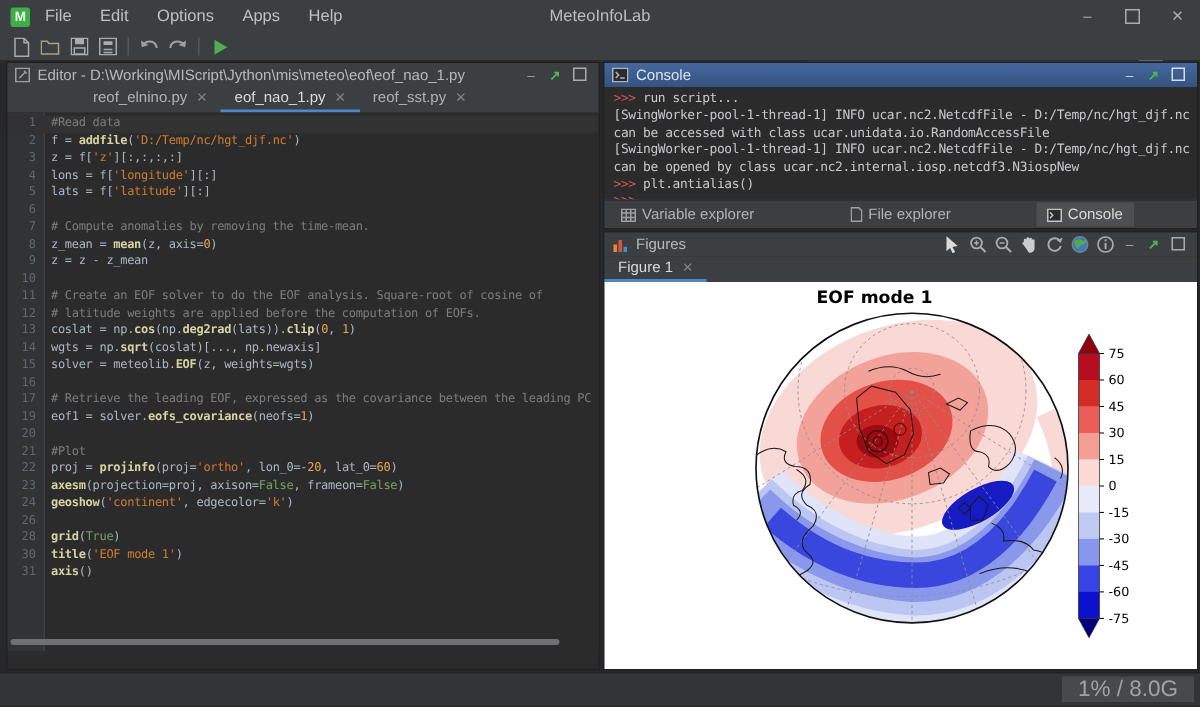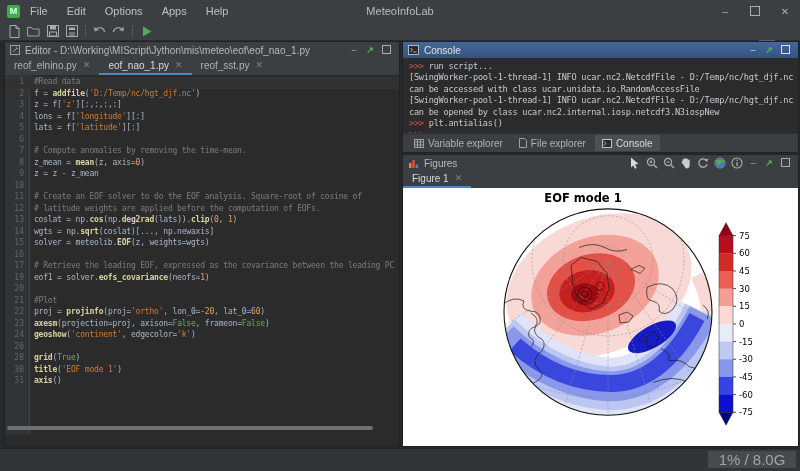--- a/index.html
+++ b/index.html
@@ -28,40 +28,40 @@
   
   .panel{position:absolute;background:#2b2b2b;border:1px solid #1f2123;}
   .phead{height:16px;background:#3c3f41;display:flex;align-items:center;padding:0 5px;font-size:10px;color:#b6babd;}
   .phead.blue{background:linear-gradient(#44679d,#35537f);color:#dde4ec;}
   .pbtns{margin-left:auto;display:flex;align-items:center;}
   .pbtn{width:16px;text-align:center;color:#a9adb0;font-size:9px;}
   .pbtn.green{color:#53b553;font-weight:bold;}
   .hicon{margin-right:5px;display:flex;}
   
   #editor{left:4px;top:41px;width:394px;bottom:24px;}
-  .tabbar{height:17px;background:#3c3f41;border-bottom:1px solid #313438;display:flex;align-items:flex-end;}
+  .tabbar{height:17px;background:#3c3f41;border-bottom:1px solid #313438;display:flex;align-items:flex-end;padding-left:48px;}
   .tab{height:16px;padding:0 9px;display:flex;align-items:center;font-size:10px;color:#aeb2b5;border-bottom:2px solid transparent;}
   .tab.active{color:#d8dbdd;border-bottom:2px solid #4a88c7;}
   .tab .close{margin-left:6px;color:#7f8486;font-size:9px;}
   .code-area{position:absolute;left:0;right:0;top:33px;bottom:12px;background:#2b2b2b;overflow:hidden;}
   .gutter-col{position:absolute;left:0;top:0;bottom:0;width:24px;background:#313335;border-right:1px solid #3f4244;}
   .code-line{position:relative;height:11.5px;line-height:11.5px;white-space:pre;}
   .code-line.caret{background:#323232;}
   .gutter-num{position:absolute;left:0;width:19px;text-align:right;color:#5f6870;
               font:8px "DejaVu Sans Mono",monospace;}
   .code-text{position:absolute;left:29px;font:8px "DejaVu Sans Mono",monospace;letter-spacing:-0.2px;color:#a9b7c6;}
   .tk-c{color:#7d7d7d;} .tk-s{color:#cf7c32;} .tk-n{color:#e3a64e;} .tk-fn{color:#d8d3a2;font-weight:bold;} .tk-k{color:#77a35c;}
   .hscroll{position:absolute;left:2px;right:26px;bottom:4px;height:4px;background:#6e7173;border-radius:2px;}
   
   #console{left:402px;top:41px;width:395px;height:110px;}
   .cout{position:absolute;left:0;right:0;top:16px;bottom:18px;background:#2b2b2b;padding:3px 6px;overflow:hidden;}
   .cline{font:8.6px "DejaVu Sans Mono",monospace;letter-spacing:-0.25px;line-height:11.4px;color:#c6c9cc;white-space:pre;}
   .cprompt{color:#d25a52;}
   .ctabs{position:absolute;left:0;right:0;bottom:0;height:18px;background:#3c3f41;border-top:1px solid #2e3133;
-         display:flex;align-items:center;padding-left:4px;}
+         display:flex;align-items:center;padding-left:4px;gap:48px;}
   .ctab{height:16px;display:flex;align-items:center;padding:0 7px;font-size:10px;color:#b0b4b7;margin-right:2px;}
   .ctab.active{background:#4c5052;color:#d8dadc;}
   .ctab svg{margin-right:4px;}
   
   #figures{left:402px;top:154px;width:395px;bottom:24px;}
   .figtools{margin-left:auto;display:flex;align-items:center;}
   .ftool{width:17px;height:15px;display:flex;align-items:center;justify-content:center;}
   .figtab-bar{height:17px;background:#3c3f41;border-bottom:1px solid #313438;display:flex;align-items:flex-end;}
   .fig-canvas{position:absolute;left:0;right:0;top:33px;bottom:0;background:#fff;}
   .fig-canvas svg{display:block;width:100%;height:100%;}

